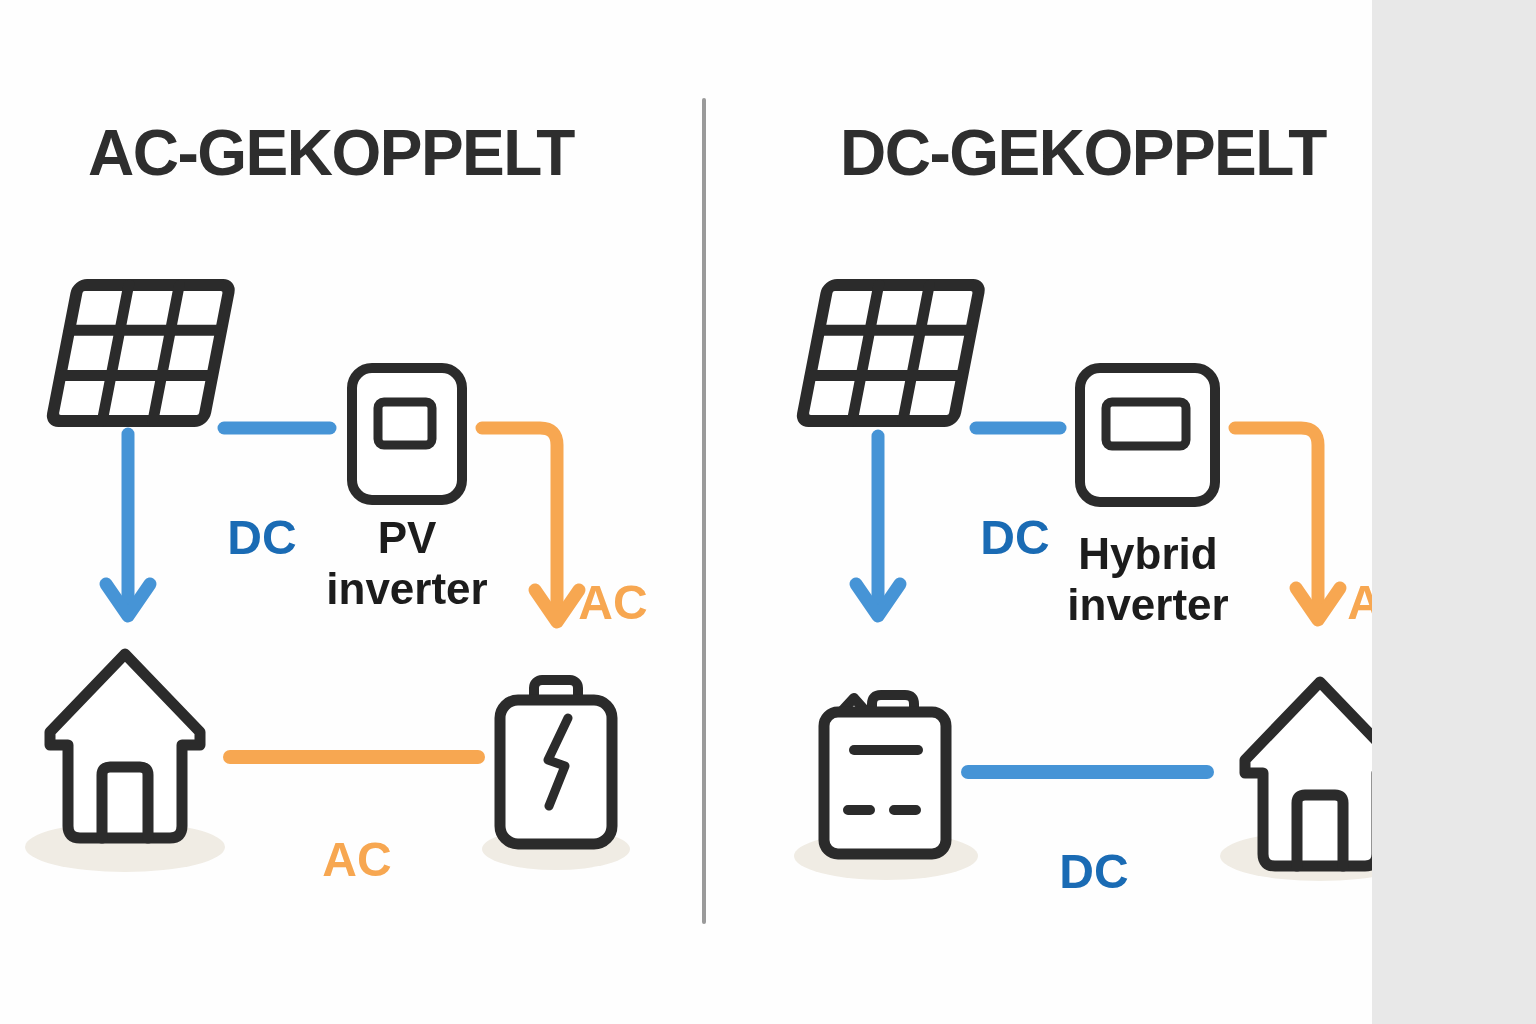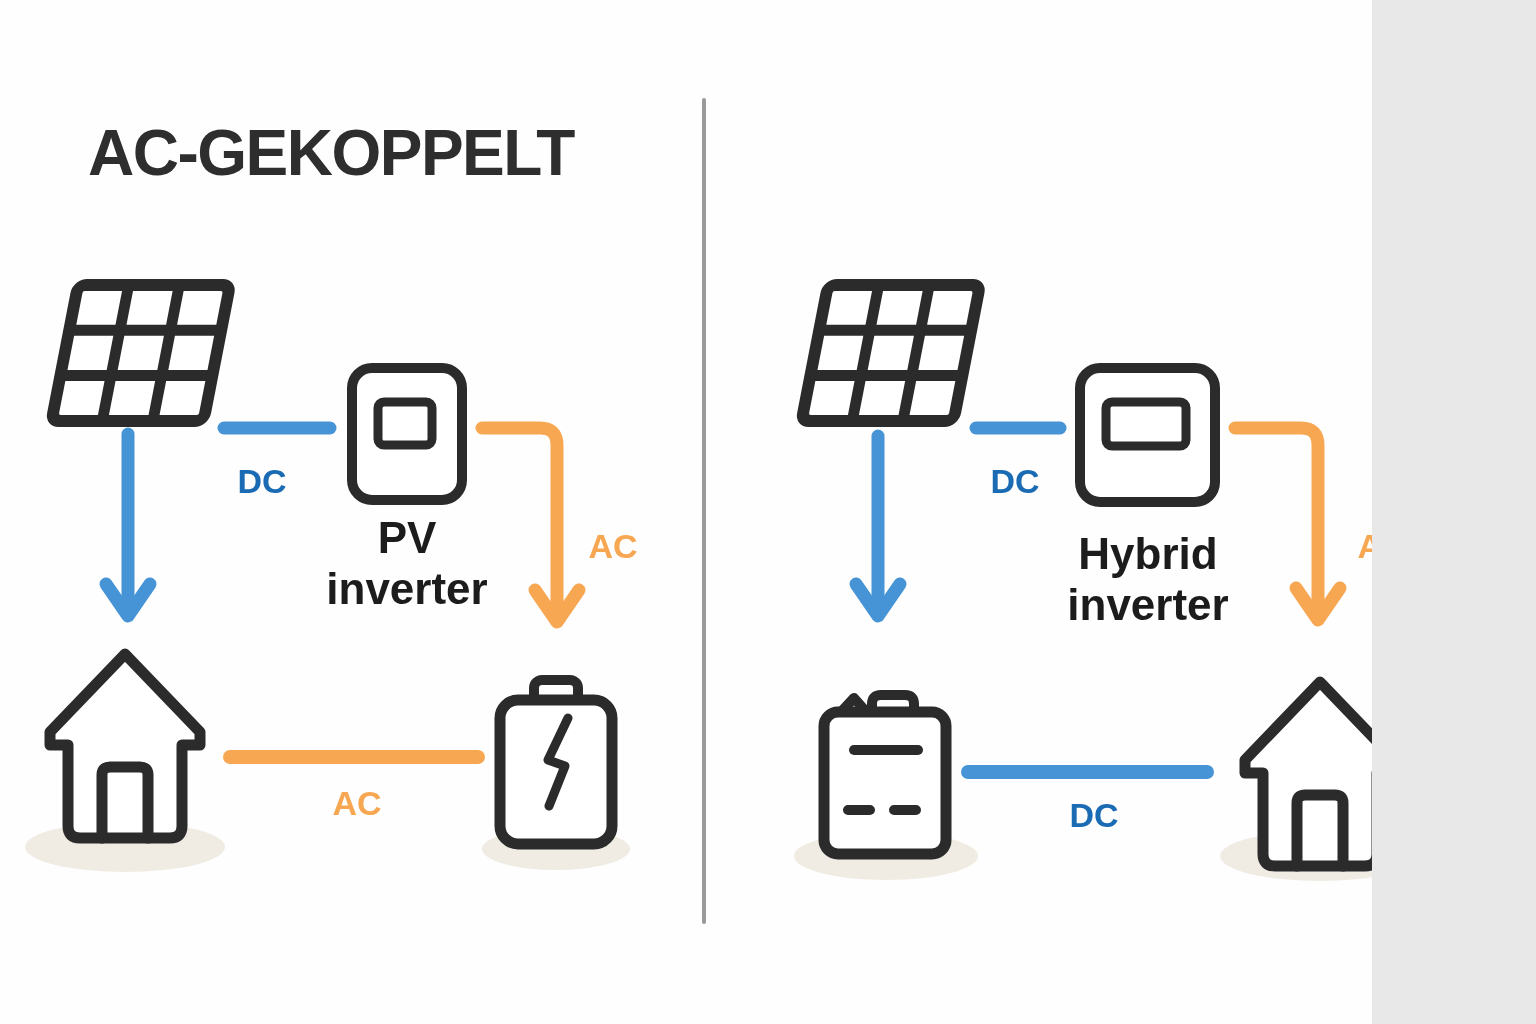--- a/index.html
+++ b/index.html
@@ -24,21 +24,21 @@
   .darkfill{stroke:var(--stroke-dark);fill:#ffffff;stroke-linecap:round;stroke-linejoin:round;}
   .blue{stroke:var(--blue-line);fill:none;stroke-linecap:round;stroke-linejoin:round;}
   .orange{stroke:var(--orange);fill:none;stroke-linecap:round;stroke-linejoin:round;}
   .shadow{fill:var(--shadow);stroke:none;}
   .divider{stroke:var(--divider);fill:none;stroke-linecap:round;}
   .txt{position:absolute;white-space:nowrap;}
   .title{
     font-weight:700;font-size:64px;letter-spacing:-1.5px;
     color:var(--title-text);
   }
-  .lbl{font-weight:700;font-size:34px;transform:translateX(-50%);}
+  .lbl{font-weight:700;font-size:48px;transform:translateX(-50%);margin-top:48px;}
   .lbl-blue{color:var(--blue-text);}
   .lbl-orange{color:var(--orange);}
   .inv-label{
     font-weight:700;font-size:44px;line-height:1.16;color:var(--inverter-text);
     text-align:center;transform:translateX(-50%);white-space:nowrap;
   }
 </style>
 </head>
 <body>
 
@@ -133,20 +133,21 @@
 
   <div class="txt inv-label" style="left:407px;top:512px;">
     <div>PV</div>
     <div>inverter</div>
   </div>
 
   <div class="txt lbl lbl-orange" style="left:613px;top:527px;">AC</div>
 
   <div class="txt lbl lbl-orange" style="left:357px;top:784px;">AC</div>
 
+  <div class="txt title" style="left:840px;top:116px;">DC-GEKOPPELT</div>
 
   <div class="txt lbl lbl-blue" style="left:1015px;top:462px;">DC</div>
 
   <div class="txt inv-label" style="left:1148px;top:528px;">
     <div>Hybrid</div>
     <div>inverter</div>
   </div>
 
   <div class="txt lbl lbl-orange" style="left:1382px;top:527px;">AC</div>
 

